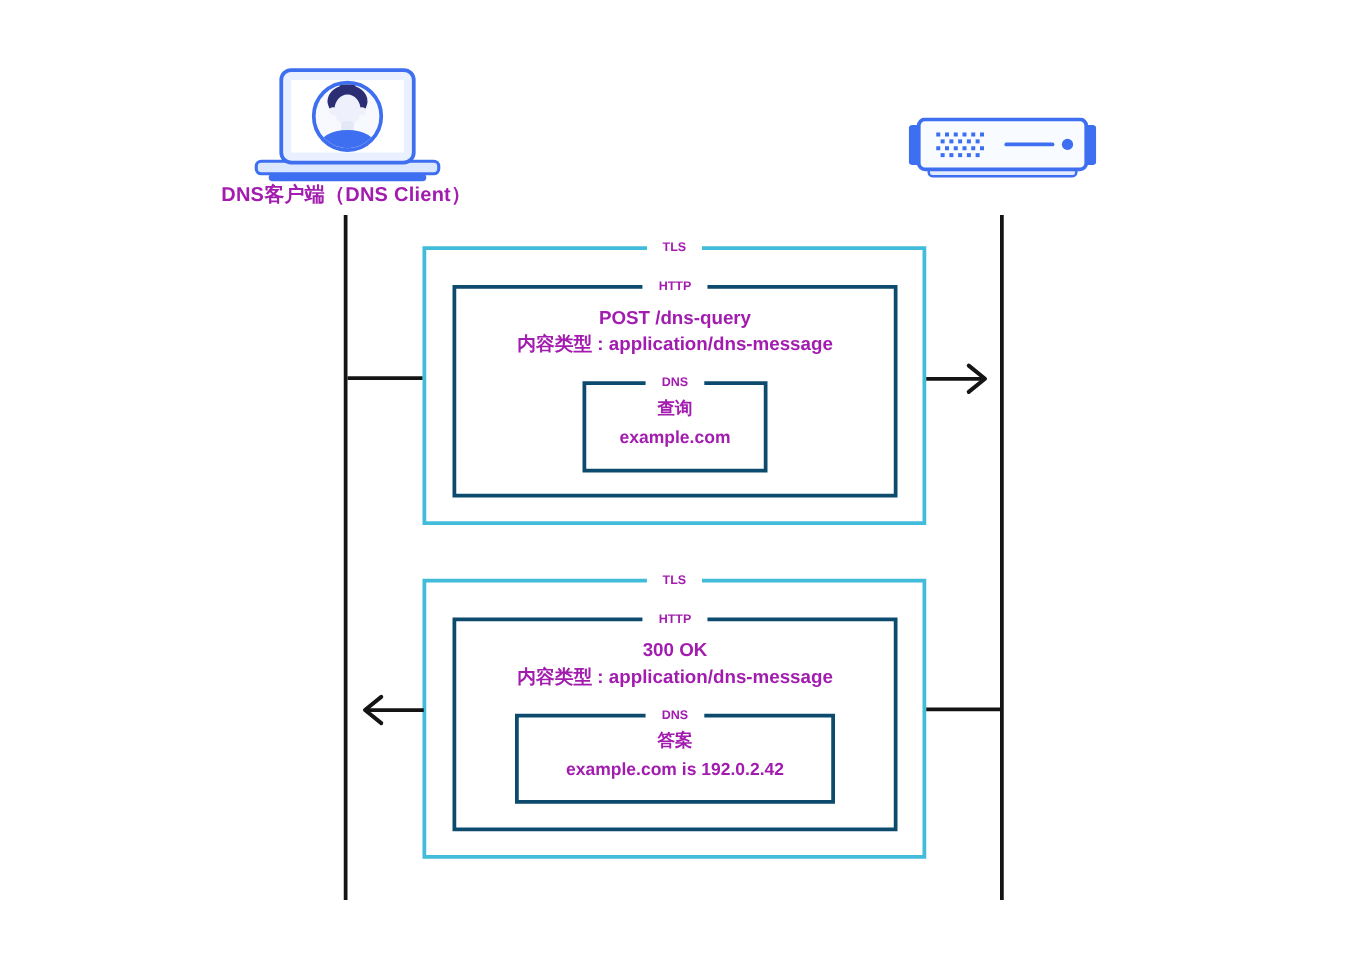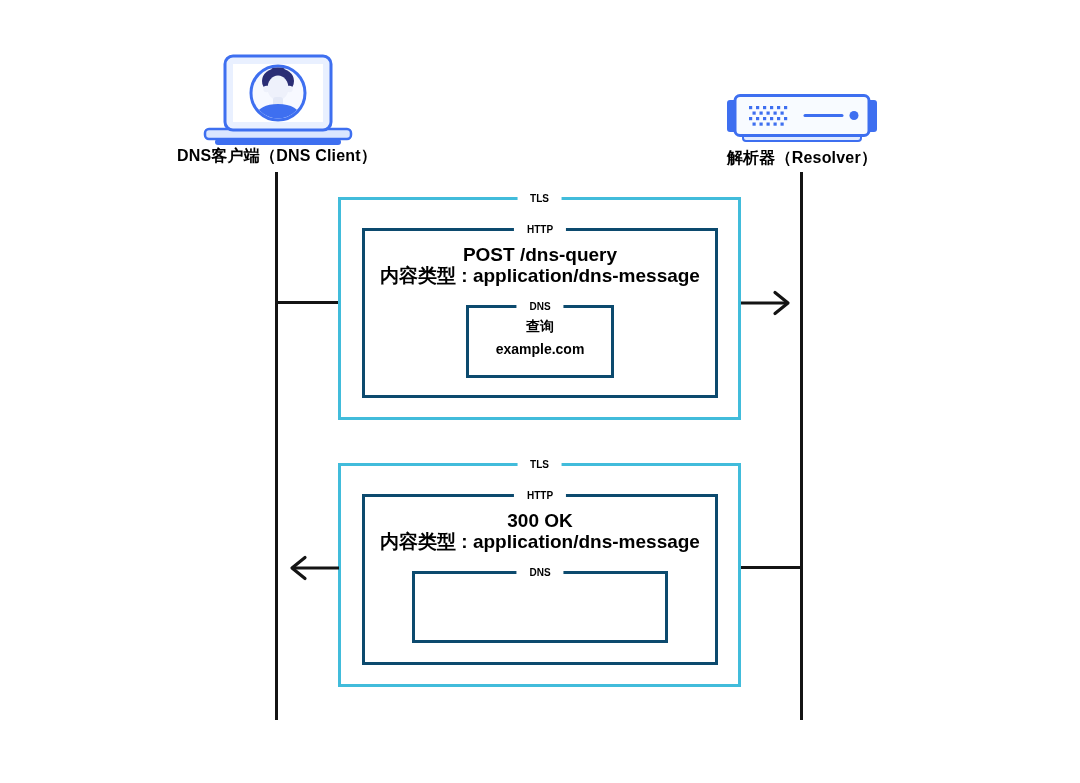--- a/index.html
+++ b/index.html
@@ -1,31 +1,31 @@
 <!DOCTYPE html>
 <html><head>
 <meta charset="utf-8">
 <style>
   html,body{margin:0;padding:0;background:#fff;}
   .canvas{
     position:relative;width:1080px;height:783px;background:#ffffff;overflow:hidden;
-    font-family:"Liberation Sans","DejaVu Sans",sans-serif;font-weight:bold;color:#000000;
+    font-family:"Liberation Sans","DejaVu Sans",sans-serif;font-weight:bold;color:#a21caf;
   }
   .abs{position:absolute;}
   .actor-label{position:absolute;text-align:center;font-size:16px;letter-spacing:.2px;white-space:nowrap;}
   .lifeline{position:absolute;width:3px;background:#141414;}
   .msg{position:absolute;}
   .tls-frame{position:absolute;left:0;top:0;right:0;bottom:0;border:3px solid #41bcdb;background:transparent;}
   .http-frame{position:absolute;border:3px solid #0c4a6e;}
   .dns-frame{position:absolute;border:3px solid #0c4a6e;}
   .frame-label{
     position:absolute;top:-11px;left:50%;transform:translateX(-50%);
     background:#ffffff;padding:0 13px;font-size:10px;line-height:20px;white-space:nowrap;
   }
-  .http-lines{margin-top:13px;text-align:center;font-size:19px;line-height:21px;}
+  .http-lines{margin-top:13px;text-align:center;font-size:15px;line-height:21px;}
   .dns-lines{margin-top:7px;text-align:center;font-size:14px;line-height:23px;}
   .h-line{position:absolute;height:3px;background:#141414;}
   .arrow-svg{position:absolute;overflow:visible;}
 </style>
 </head>
 <body>
 
 <div class="canvas">
 
   <svg class="abs" style="left:203px;top:54px;" width="150" height="92" viewBox="0 0 150 92">
@@ -74,21 +74,20 @@
         <rect x="57" y="23" width="3.2" height="3.2"></rect>
       <rect x="25.5" y="28.5" width="3.2" height="3.2"></rect>
         <rect x="32.5" y="28.5" width="3.2" height="3.2"></rect>
         <rect x="39.5" y="28.5" width="3.2" height="3.2"></rect>
         <rect x="46.5" y="28.5" width="3.2" height="3.2"></rect>
         <rect x="53.5" y="28.5" width="3.2" height="3.2"></rect>
     </g>
     <line x1="78" y1="21.5" x2="115" y2="21.5" stroke="#3e6ff0" stroke-width="3" stroke-linecap="round"></line>
     <circle cx="127" cy="21.5" r="4.5" fill="#3e6ff0"></circle>
   </svg>
-  <div class="actor-label" style="left:702px;top:148px;width:200px;">解析器（Resolver）</div>
 
   <div class="lifeline" style="left:275px;top:172px;height:548px;"></div>
   <div class="lifeline" style="left:800px;top:172px;height:548px;"></div>
 
   <div class="msg" style="left:338px;top:197px;width:403px;height:223px;">
     <div class="tls-frame">
       <span class="frame-label">TLS</span>
       <div class="http-frame" style="left:21px;top:28px;width:350px;height:164px;">
         <span class="frame-label">HTTP</span>
         <div class="http-lines">
@@ -111,20 +110,24 @@
       <span class="frame-label">TLS</span>
       <div class="http-frame" style="left:21px;top:28px;width:350px;height:165px;">
         <span class="frame-label">HTTP</span>
         <div class="http-lines">
           <div>300 OK</div>
           <div>内容类型 : application/dns-message</div>
         </div>
       </div>
       <div class="dns-frame" style="left:71px;top:105px;width:250px;height:66px;">
         <span class="frame-label">DNS</span>
+        <div class="dns-lines">
+          <div>答案</div>
+          <div>example.com is 192.0.2.42</div>
+        </div>
       </div>
     </div>
   </div>
 
   <div class="h-line" style="left:278px;top:301px;width:60px;"></div>
   <svg class="arrow-svg" style="left:741px;top:288px;" width="52" height="30" viewBox="0 0 52 30">
     <line x1="0" y1="15" x2="45" y2="15" stroke="#141414" stroke-width="3"></line>
     <polyline points="34,4.5 47,15 34,25.5" fill="none" stroke="#141414" stroke-width="3.2" stroke-linecap="round" stroke-linejoin="round"></polyline>
   </svg>
 

